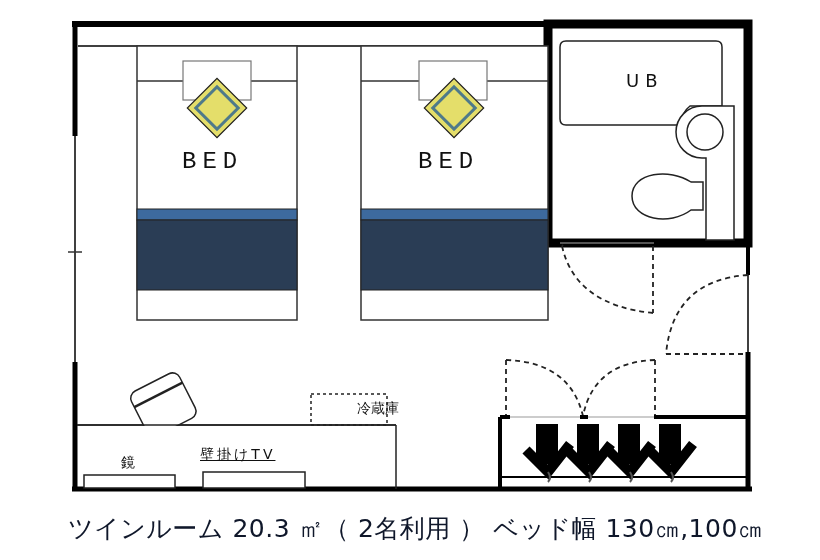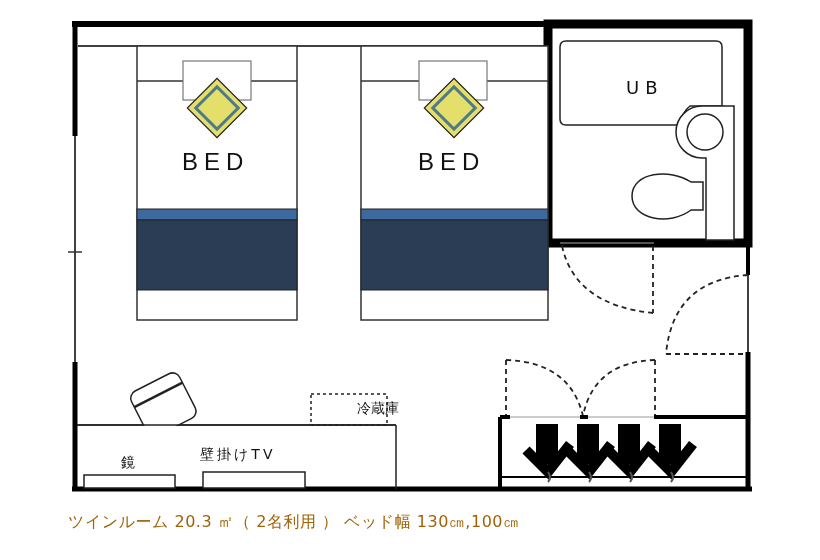--- a/index.html
+++ b/index.html
@@ -1,22 +1,22 @@
 <!DOCTYPE html>
 <html><head>
 <meta charset="utf-8">
 <style>
   html, body { margin:0; padding:0; background:#ffffff; }
   body { width:820px; height:560px; position:relative; overflow:hidden; font-family:"DejaVu Sans", sans-serif; }
   #plan { position:absolute; left:0; top:0; }
   .lbl { position:absolute; color:#111; white-space:nowrap; }
-  .bedlabel { font-family:Liberation Sans, sans-serif; font-size:24px; letter-spacing:6px; }
-  .ub { font-size:18px; letter-spacing:6px;margin-top:7px; }
+  .bedlabel { font-family:Liberation Mono, monospace; font-size:24px; letter-spacing:6px; }
+  .ub { font-size:18px; letter-spacing:6px; }
   .small { font-size:14px; }
-  .caption { position:absolute; left:68px; top:512px; font-size:16px; color:#a16207; letter-spacing:0.5px; font-family:"DejaVu Sans", sans-serif; }
+  .caption { position:absolute; left:68px; top:512px; font-size:25px; color:#0f172a; letter-spacing:0.5px; font-family:"DejaVu Sans", sans-serif; }
 </style>
 </head>
 <body>
 
 <svg id="plan" width="820" height="560" viewBox="0 0 820 560" xmlns="http://www.w3.org/2000/svg">
 
   <g stroke="#000" fill="none">
 
     <line x1="72" y1="24" x2="550" y2="24" stroke-width="6"></line>
 
@@ -145,15 +145,15 @@
   <line x1="77" y1="425" x2="396" y2="425" stroke="#222" stroke-width="1.5"></line>
 
   <rect x="311" y="394" width="76" height="31" fill="none" stroke="#222" stroke-width="1.5" stroke-dasharray="3,3"></rect>
 </svg>
 
 <div class="lbl bedlabel" style="left:182px; top:148px;">BED</div>
 <div class="lbl bedlabel" style="left:418px; top:148px;">BED</div>
 <div class="lbl ub" style="left:626px; top:70px;">UB</div>
 <div class="lbl small" style="left:321px; top:400px;margin-left:36px;">冷蔵庫</div>
 <div class="lbl small" style="left:121px; top:454px;">鏡</div>
-<div class="lbl small" style="left:200px; top:446px; letter-spacing:3px;">壁掛けTV</div>
+<div class="lbl small" style="left:200px; top:446px; letter-spacing:3px;text-decoration:underline;">壁掛けTV</div>
 
 <div class="caption">ツインルーム 20.3 ㎡（ 2名利用 ） ベッド幅 130㎝,100㎝</div>
 
 </body></html>

